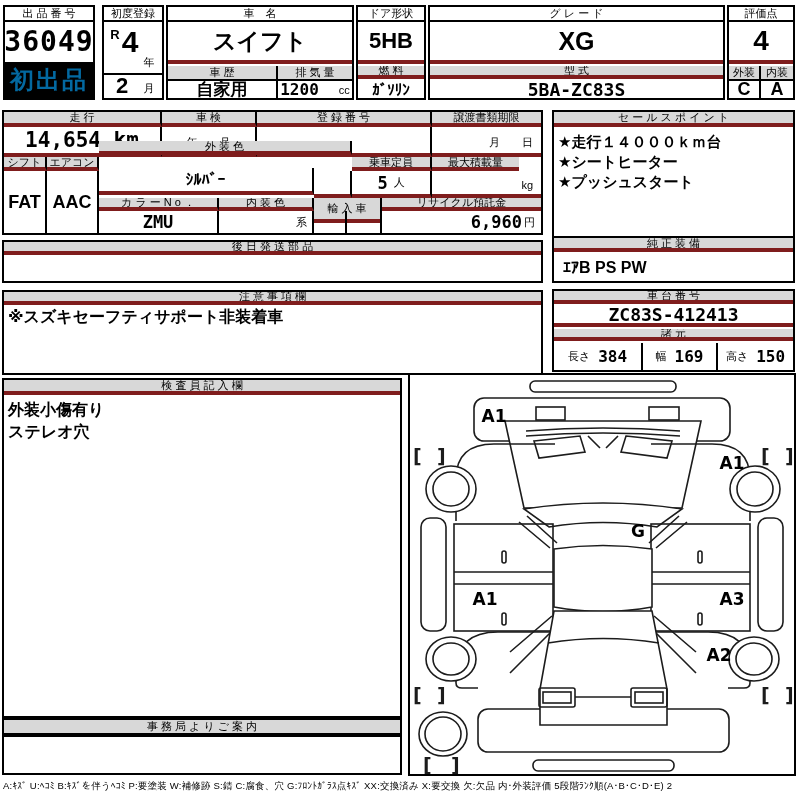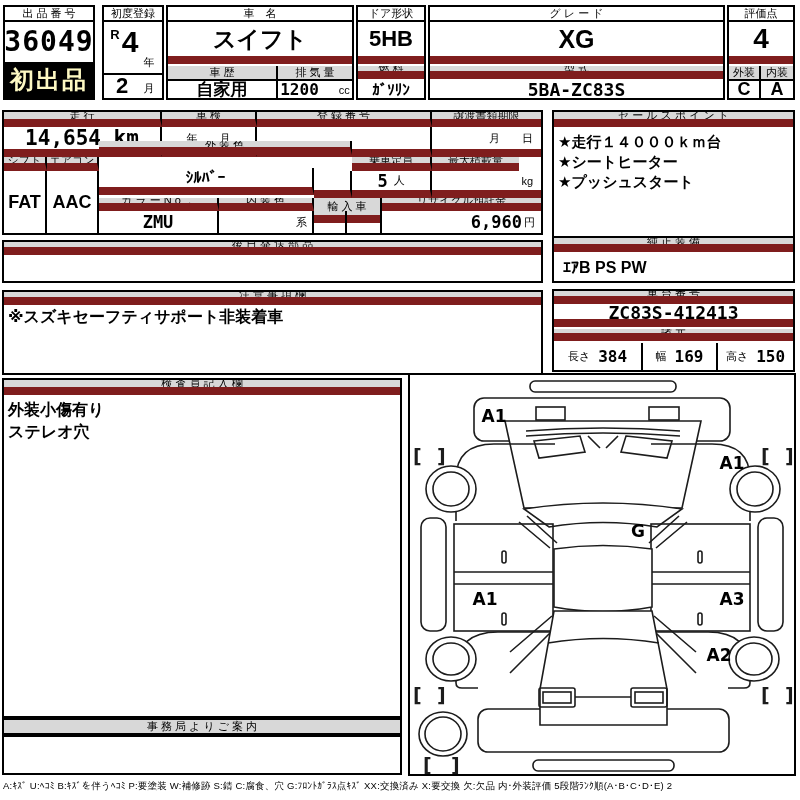--- a/index.html
+++ b/index.html
@@ -1,29 +1,29 @@
 <!DOCTYPE html>
 <html><head>
 <meta charset="utf-8">
 <style>
   html,body{margin:0;padding:0;background:#fff;}
   #sheet{position:relative;width:800px;height:800px;background:#fff;overflow:hidden;
          font-family:"Liberation Sans","DejaVu Sans",sans-serif;color:#000;}
   .box{position:absolute;box-sizing:border-box;border:2px solid #000;background:#fff;}
   .hdr{display:flex;align-items:center;justify-content:center;font-size:11px;line-height:1;}
   .gray{background:#d8d8d8;}
-  .bb{border-bottom:8px solid #7f1d1d;}
+  .bb{border-bottom:4px solid #7f1d1d;}
   .br{border-right:2px solid #000;}
   .cell{position:absolute;box-sizing:border-box;display:flex;align-items:center;justify-content:center;overflow:hidden;}
   .val{font-weight:bold;}
   .mono{font-family:"DejaVu Sans Mono","Liberation Mono",monospace;}
   .left{justify-content:flex-start;}
   .right{justify-content:flex-end;}
   .small{font-size:11px;font-weight:normal;}
-  .badge{background:#000;color:#fef9c3;}
+  .badge{background:#000;color:#0369a1;}
   svg text{font-family:"DejaVu Sans","Liberation Sans",sans-serif;}
 </style>
 </head>
 <body>
 
 <div id="sheet">
 
   <div class="box hdr" style="left:3px;top:5px;width:92px;height:17px;">出 品 番 号</div>
   <div class="box" style="left:3px;top:20px;width:92px;height:80px;">
     <div class="cell val mono" style="left:0;top:0;width:100%;height:38px;font-size:28px;letter-spacing:1px;">36049</div>

